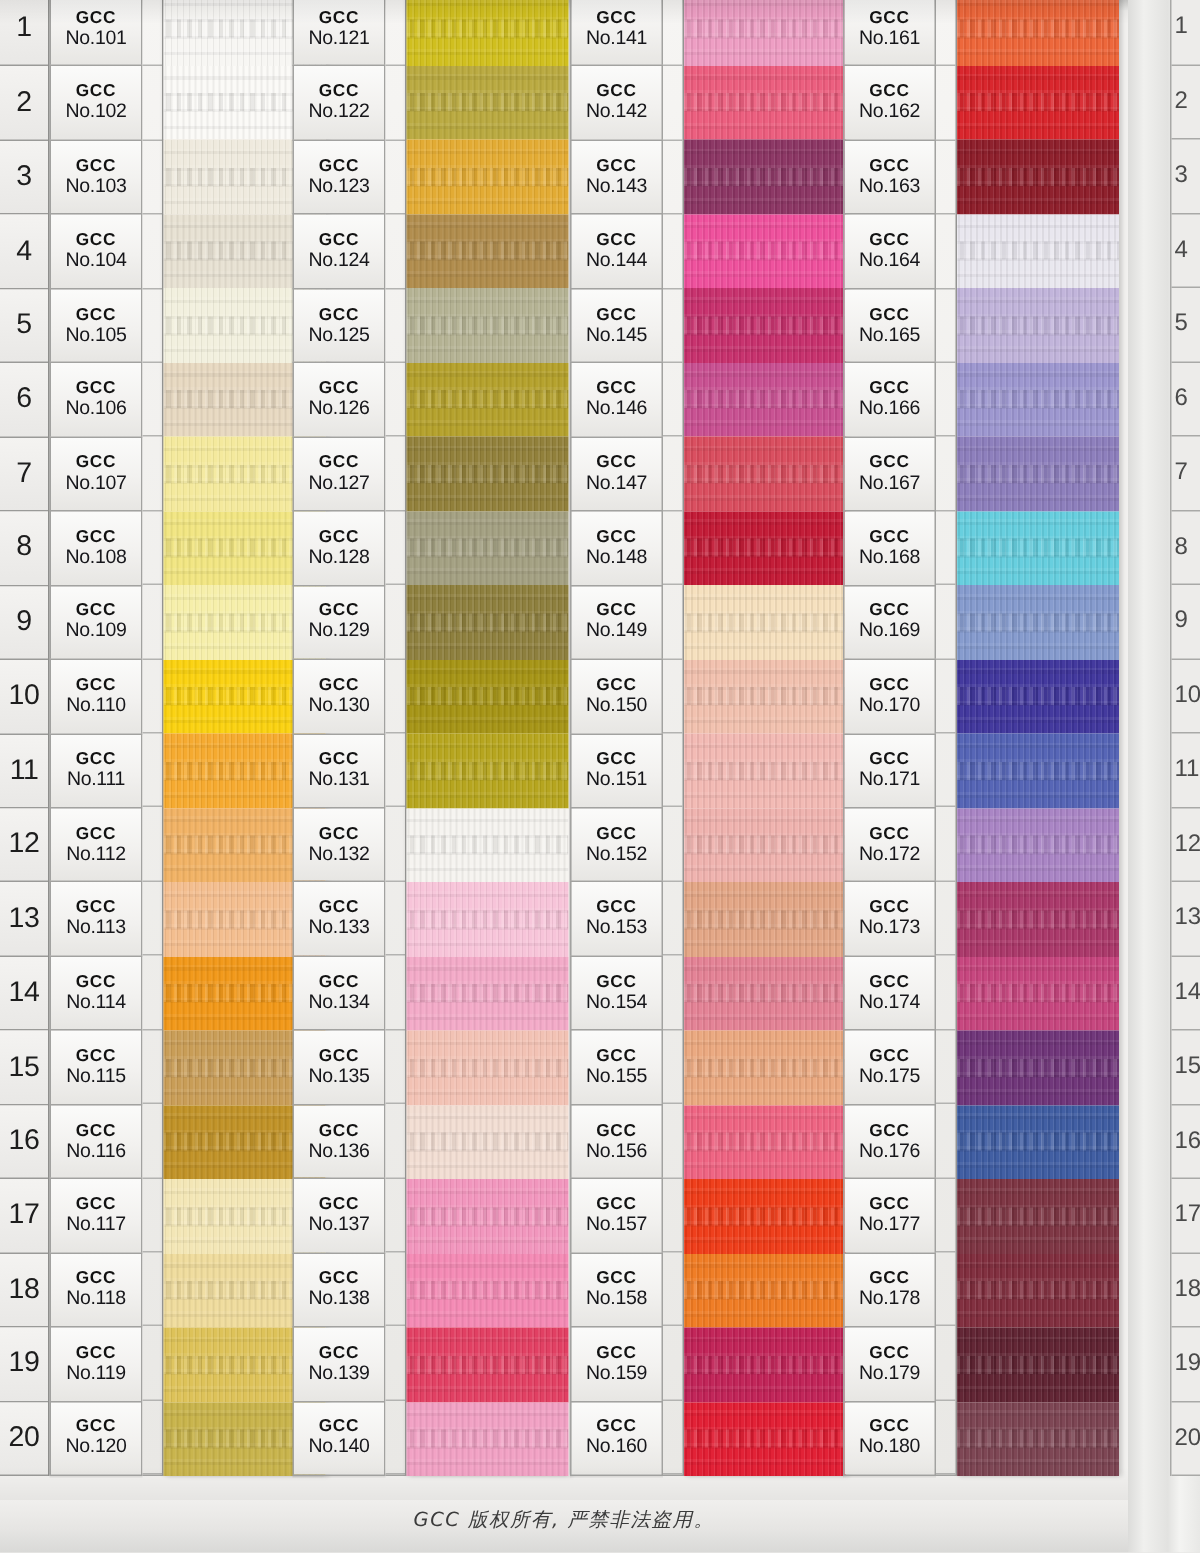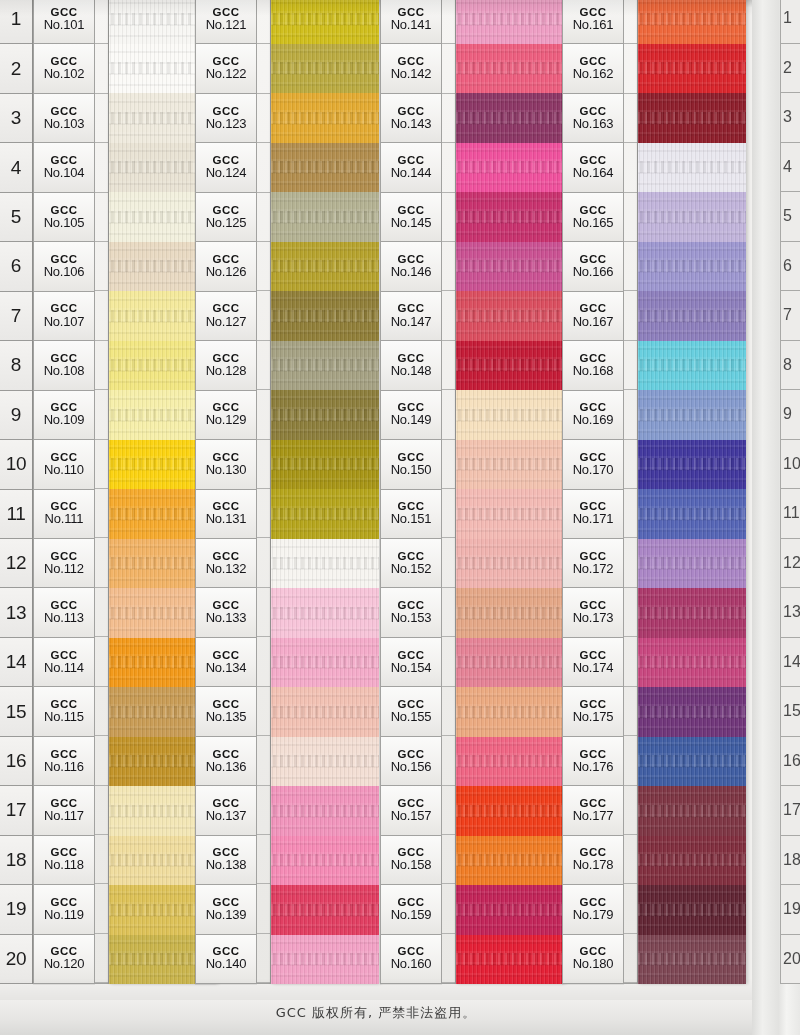--- a/index.html
+++ b/index.html
@@ -157,20 +157,21 @@
     font-size: 16px; color: #4a4a4a;
     overflow: hidden;
   }
 
   
   .footer {
     position: absolute;
     left: 0; top: 1000px;
     width: 752px; height: 35px;
     background: linear-gradient(180deg,#f0efed 0%,#e6e5e3 55%,#d9d9d7 100%);
+    font-style: italic;
   }
   .footer-text {
     position: absolute;
     left: 0; right: 0; top: 4px;
     text-align: center;
     font-family: "DejaVu Sans", "Liberation Sans", sans-serif;
     font-size: 13px;
     color: #3b3b3b;
     letter-spacing: 1px;
   }

